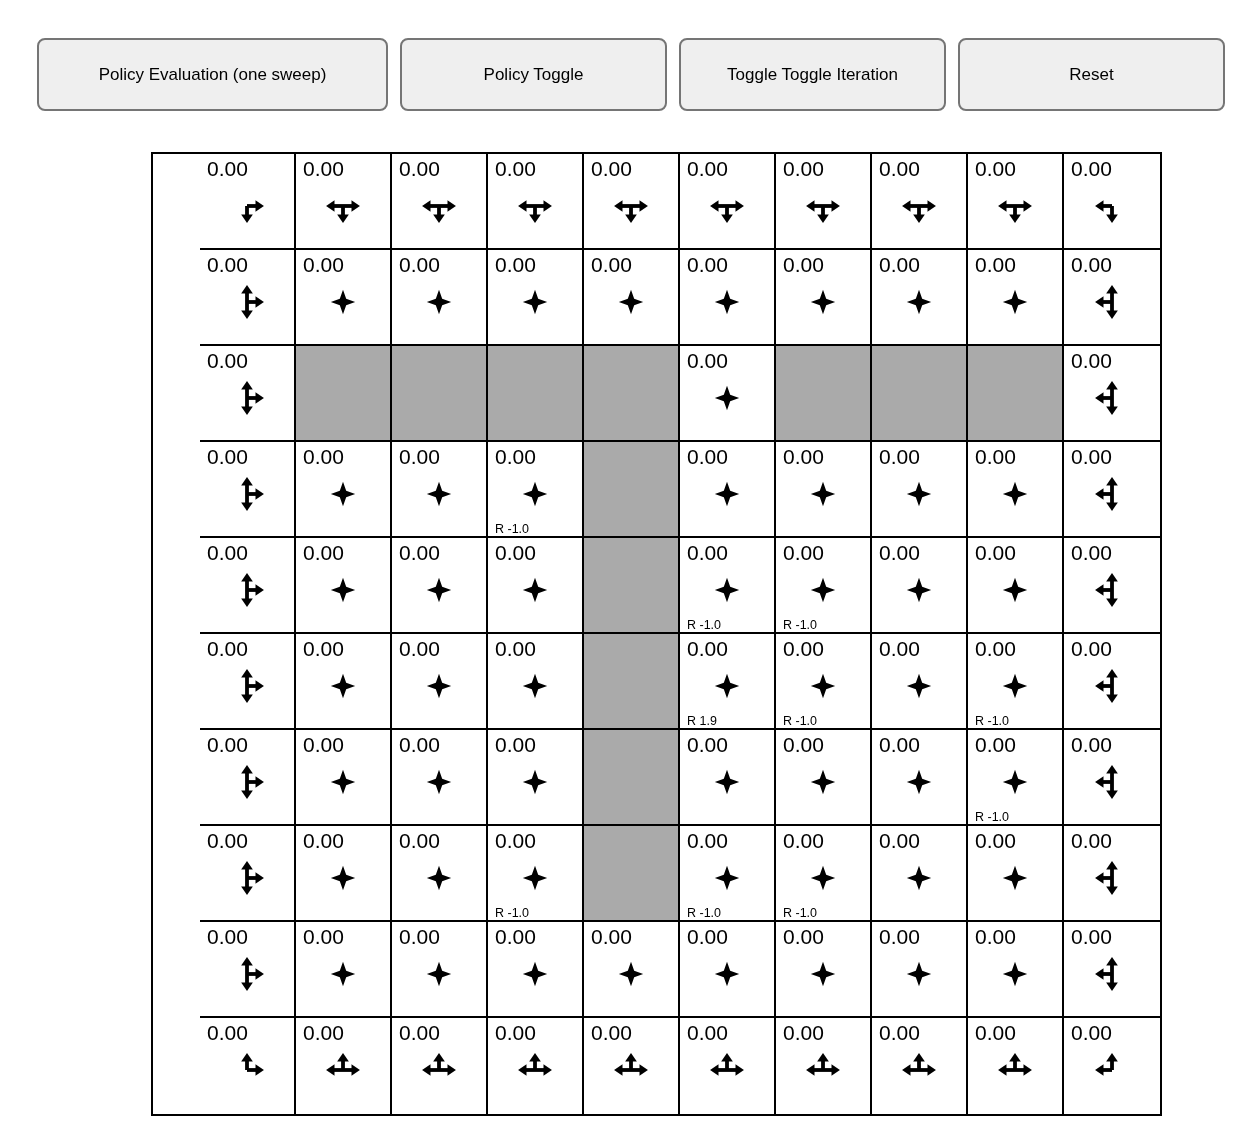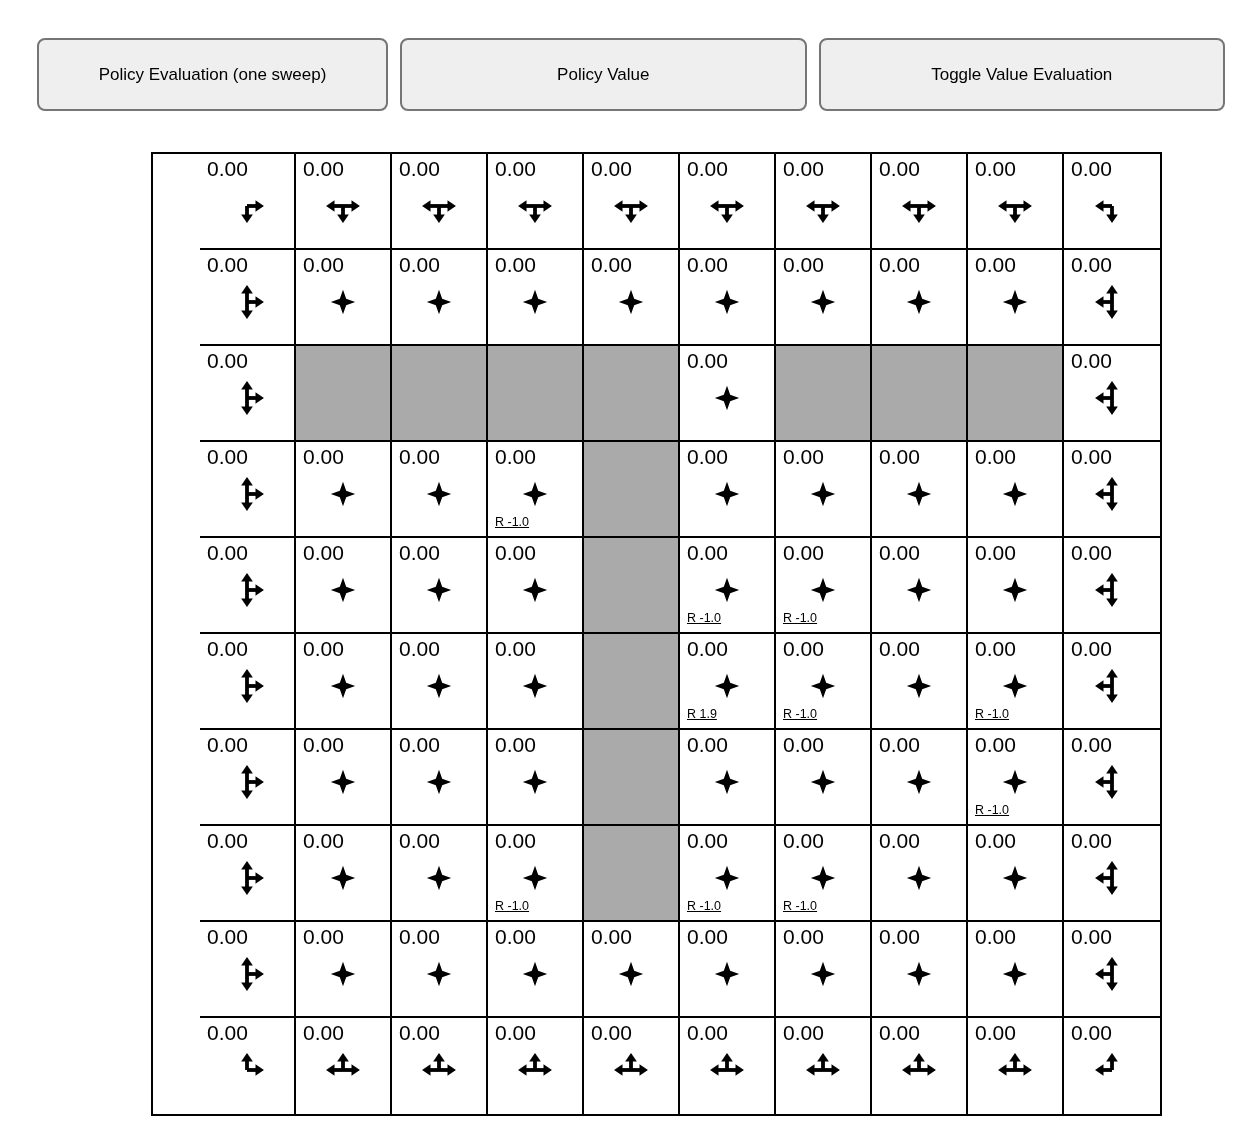--- a/index.html
+++ b/index.html
@@ -25,34 +25,35 @@
   .cell{
     position:relative;box-sizing:border-box;background:#fff;
     border-right:2px solid #000;border-bottom:2px solid #000;
   }
   .cell:nth-child(10n){border-right:none;}
   .cell:nth-child(n+91){border-bottom:none;}
   .cell .val{
     position:absolute;left:7px;top:3px;font-size:21px;line-height:24px;
   }
   .cell .rew{
-    position:absolute;left:7px;bottom:7px;font-size:12.5px;text-decoration:underline;
+    position:absolute;left:7px;bottom:0;font-size:12.5px;
   }
   .cell svg.pol{
     position:absolute;left:50%;top:34px;transform:translateX(-50%);
     width:36px;height:36px;
   }
 </style>
 </head>
 <body>
 
 <div class="toolbar">
   <button class="btn wide">Policy Evaluation (one sweep)</button>
-  <button class="btn">Policy Value</button>
-  <button class="btn">Toggle Value Evaluation</button>
+  <button class="btn">Policy Toggle</button>
+  <button class="btn">Toggle Toggle Iteration</button>
+  <button class="btn">Reset</button>
 </div>
 
 <div class="grid">
     <div class="cell">
       <div class="val">0.00</div>
       <svg viewBox="-17 -17 34 34" class="pol">
         <line x1="0" y1="0" x2="9.5" y2="0" stroke="#000" stroke-width="3.6"></line>
         <polygon points="16,0 8,5.5 8,-5.5" fill="#000"></polygon>
         <line x1="0" y1="0" x2="0" y2="9.5" stroke="#000" stroke-width="3.6"></line>
         <polygon points="0,16 -5.5,8 5.5,8" fill="#000"></polygon>

